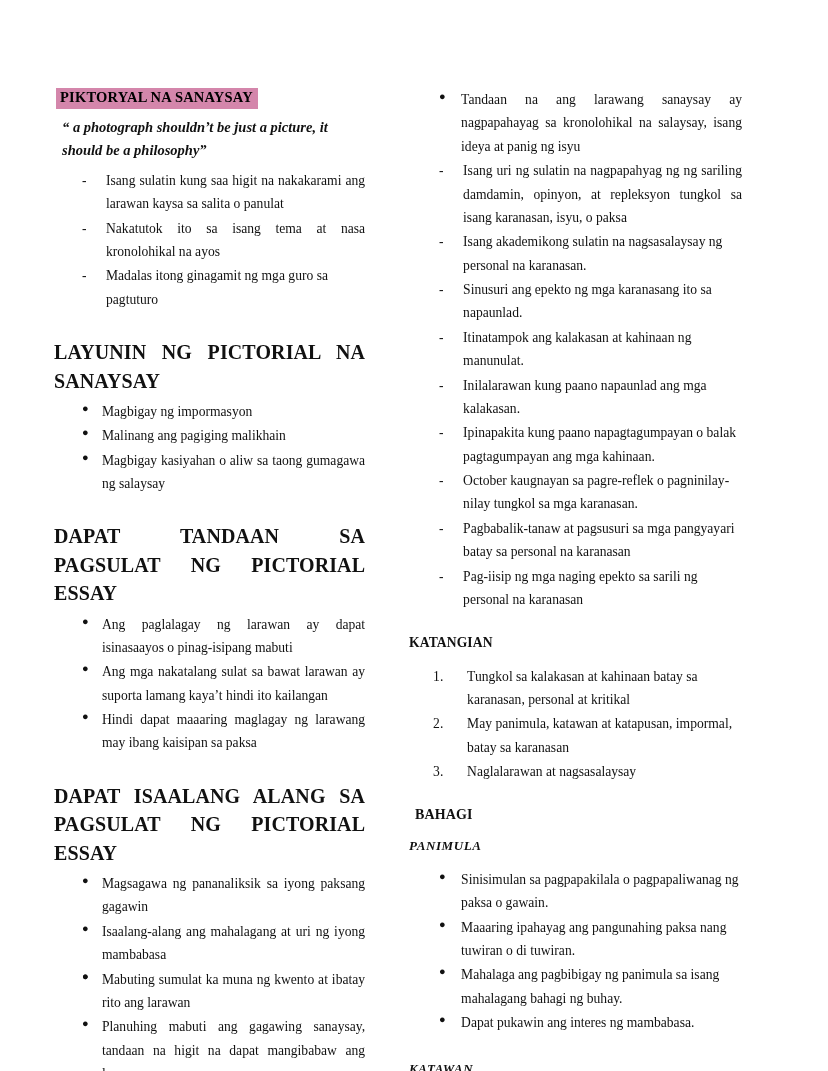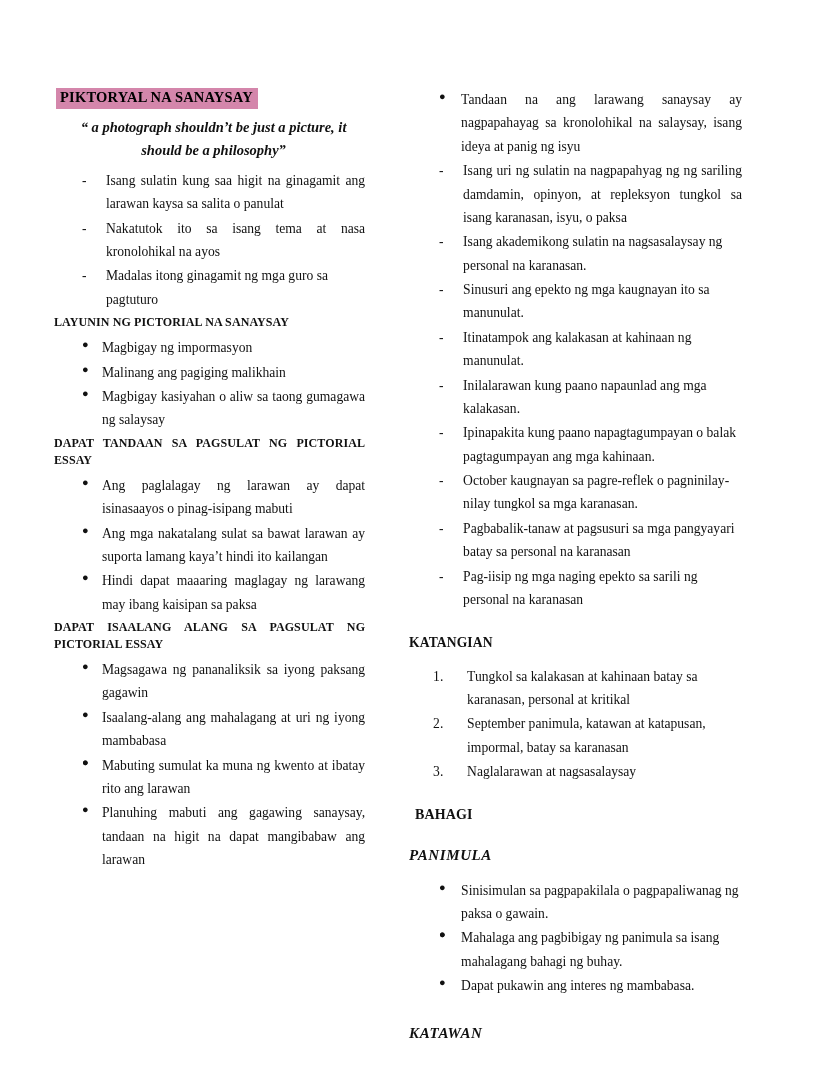--- a/index.html
+++ b/index.html
@@ -51,46 +51,46 @@
     padding: 2px 5px 3px 4px;
     margin: 0 0 7px 2px;
     line-height: 1.1;
   }
   .quote {
     font-weight: bold;
     font-style: italic;
     font-size: 14.5px;
     line-height: 1.62;
     margin: 0 0 6px 8px;
-    text-align: center;
+    text-align: left;
   }
   h2.section {
     font-weight: bold;
-    font-size: 12px;
+    font-size: 20px;
     line-height: 1.42;
-    margin: 3px 0 5px 0;
+    margin: 27px 0 5px 0;
     text-align: justify;
     text-align-last: left;
     letter-spacing: 0.1px;
   }
   h2.section.justify-full {
     text-align: justify;
   }
   h2.section.rt {
     margin: 22px 0 3px 0;
     font-size: 13.6px;
   }
   h2.section.rt-indent {
     margin: 22px 0 3px 0;
     font-size: 14px;
     padding-left: 6px;
   }
   h2.section.rt-italic {
-    margin: 20px 0 3px 0;
-    font-size: 15px;
+    margin: 12px 0 3px 0;
+    font-size: 13px;
     font-style: italic;
     letter-spacing: 0.6px;
   }
   h2.section.rt-italic.gap-top {
     margin-top: 26px;
   }
 
   
   ul.lst, ol.lst {
     list-style: none;
@@ -128,21 +128,21 @@
 <div class="page">
   <div class="columns">
 
     <div class="col col-left">
 
       <div class="title-highlight">PIKTORYAL NA SANAYSAY</div>
 
       <p class="quote">“ a photograph shouldn’t be just a picture, it should be a philosophy”</p>
 
       <ul class="lst dash">
-        <li><span class="mk">-</span><span>Isang sulatin kung saa higit na ginagamit ang larawan kaysa sa salita o panulat</span></li>
+        <li><span class="mk">-</span><span>Isang sulatin kung saa higit na nakakarami ang larawan kaysa sa salita o panulat</span></li>
         <li><span class="mk">-</span><span>Nakatutok ito sa isang tema at nasa kronolohikal na ayos</span></li>
         <li class="noj"><span class="mk">-</span><span>Madalas itong ginagamit ng mga guro sa pagtuturo</span></li>
       </ul>
 
       <h2 class="section">LAYUNIN NG PICTORIAL NA SANAYSAY</h2>
 
       <ul class="lst dot">
         <li class="noj"><span class="mk">●</span><span>Magbigay ng impormasyon</span></li>
         <li class="noj"><span class="mk">●</span><span>Malinang ang pagiging malikhain</span></li>
         <li><span class="mk">●</span><span>Magbigay kasiyahan o aliw sa taong gumagawa ng salaysay</span></li>
@@ -171,48 +171,48 @@
     <div class="col col-right">
 
       <ul class="lst dot">
         <li><span class="mk">●</span><span>Tandaan na ang larawang sanaysay ay nagpapahayag sa kronolohikal na salaysay, isang ideya at panig ng isyu</span></li>
       </ul>
 
 
       <ul class="lst dash">
         <li><span class="mk">-</span><span>Isang uri ng sulatin na nagpapahyag ng ng sariling damdamin, opinyon, at repleksyon tungkol sa isang karanasan, isyu, o paksa</span></li>
         <li class="noj"><span class="mk">-</span><span>Isang akademikong sulatin na nagsasalaysay ng personal na karanasan.</span></li>
-        <li class="noj"><span class="mk">-</span><span>Sinusuri ang epekto ng mga kaugnayan ito sa manunulat.</span></li>
+        <li class="noj"><span class="mk">-</span><span>Sinusuri ang epekto ng mga karanasang ito sa napaunlad.</span></li>
         <li class="noj"><span class="mk">-</span><span>Itinatampok ang kalakasan at kahinaan ng manunulat.</span></li>
         <li class="noj"><span class="mk">-</span><span>Inilalarawan kung paano napaunlad ang mga kalakasan.</span></li>
         <li class="noj"><span class="mk">-</span><span>Ipinapakita kung paano napagtagumpayan o balak pagtagumpayan ang mga kahinaan.</span></li>
         <li class="noj"><span class="mk">-</span><span>October kaugnayan sa pagre-reflek o pagninilay-nilay tungkol sa mga karanasan.</span></li>
         <li class="noj"><span class="mk">-</span><span>Pagbabalik-tanaw at pagsusuri sa mga pangyayari batay sa personal na karanasan</span></li>
         <li class="noj"><span class="mk">-</span><span>Pag-iisip ng mga naging epekto sa sarili ng personal na karanasan</span></li>
       </ul>
 
       <h2 class="section rt">KATANGIAN</h2>
 
       <div class="spacer-sm"></div>
 
       <ol class="lst num">
         <li class="noj"><span class="mk">1.</span><span>Tungkol sa kalakasan at kahinaan batay sa karanasan, personal at kritikal</span></li>
-        <li class="noj"><span class="mk">2.</span><span>September panimula, katawan at katapusan, impormal, batay sa karanasan</span></li>
+        <li class="noj"><span class="mk">2.</span><span>May panimula, katawan at katapusan, impormal, batay sa karanasan</span></li>
         <li class="noj"><span class="mk">3.</span><span>Naglalarawan at nagsasalaysay</span></li>
       </ol>
 
       <h2 class="section rt-indent">BAHAGI</h2>
 
       <h2 class="section rt-italic">PANIMULA</h2>
 
       <div class="spacer-sm"></div>
 
       <ul class="lst dot">
         <li class="noj"><span class="mk">●</span><span>Sinisimulan sa pagpapakilala o pagpapaliwanag ng paksa o gawain.</span></li>
-        <li class="noj"><span class="mk">●</span></li>
+        <li class="noj"><span class="mk">●</span><span>Maaaring ipahayag ang pangunahing paksa nang tuwiran o di tuwiran.</span></li>
         <li class="noj"><span class="mk">●</span><span>Mahalaga ang pagbibigay ng panimula sa isang mahalagang bahagi ng buhay.</span></li>
         <li class="noj"><span class="mk">●</span><span>Dapat pukawin ang interes ng mambabasa.</span></li>
       </ul>
 
       <h2 class="section rt-italic gap-top">KATAWAN</h2>
 
     </div>
 
   </div>
 </div>

